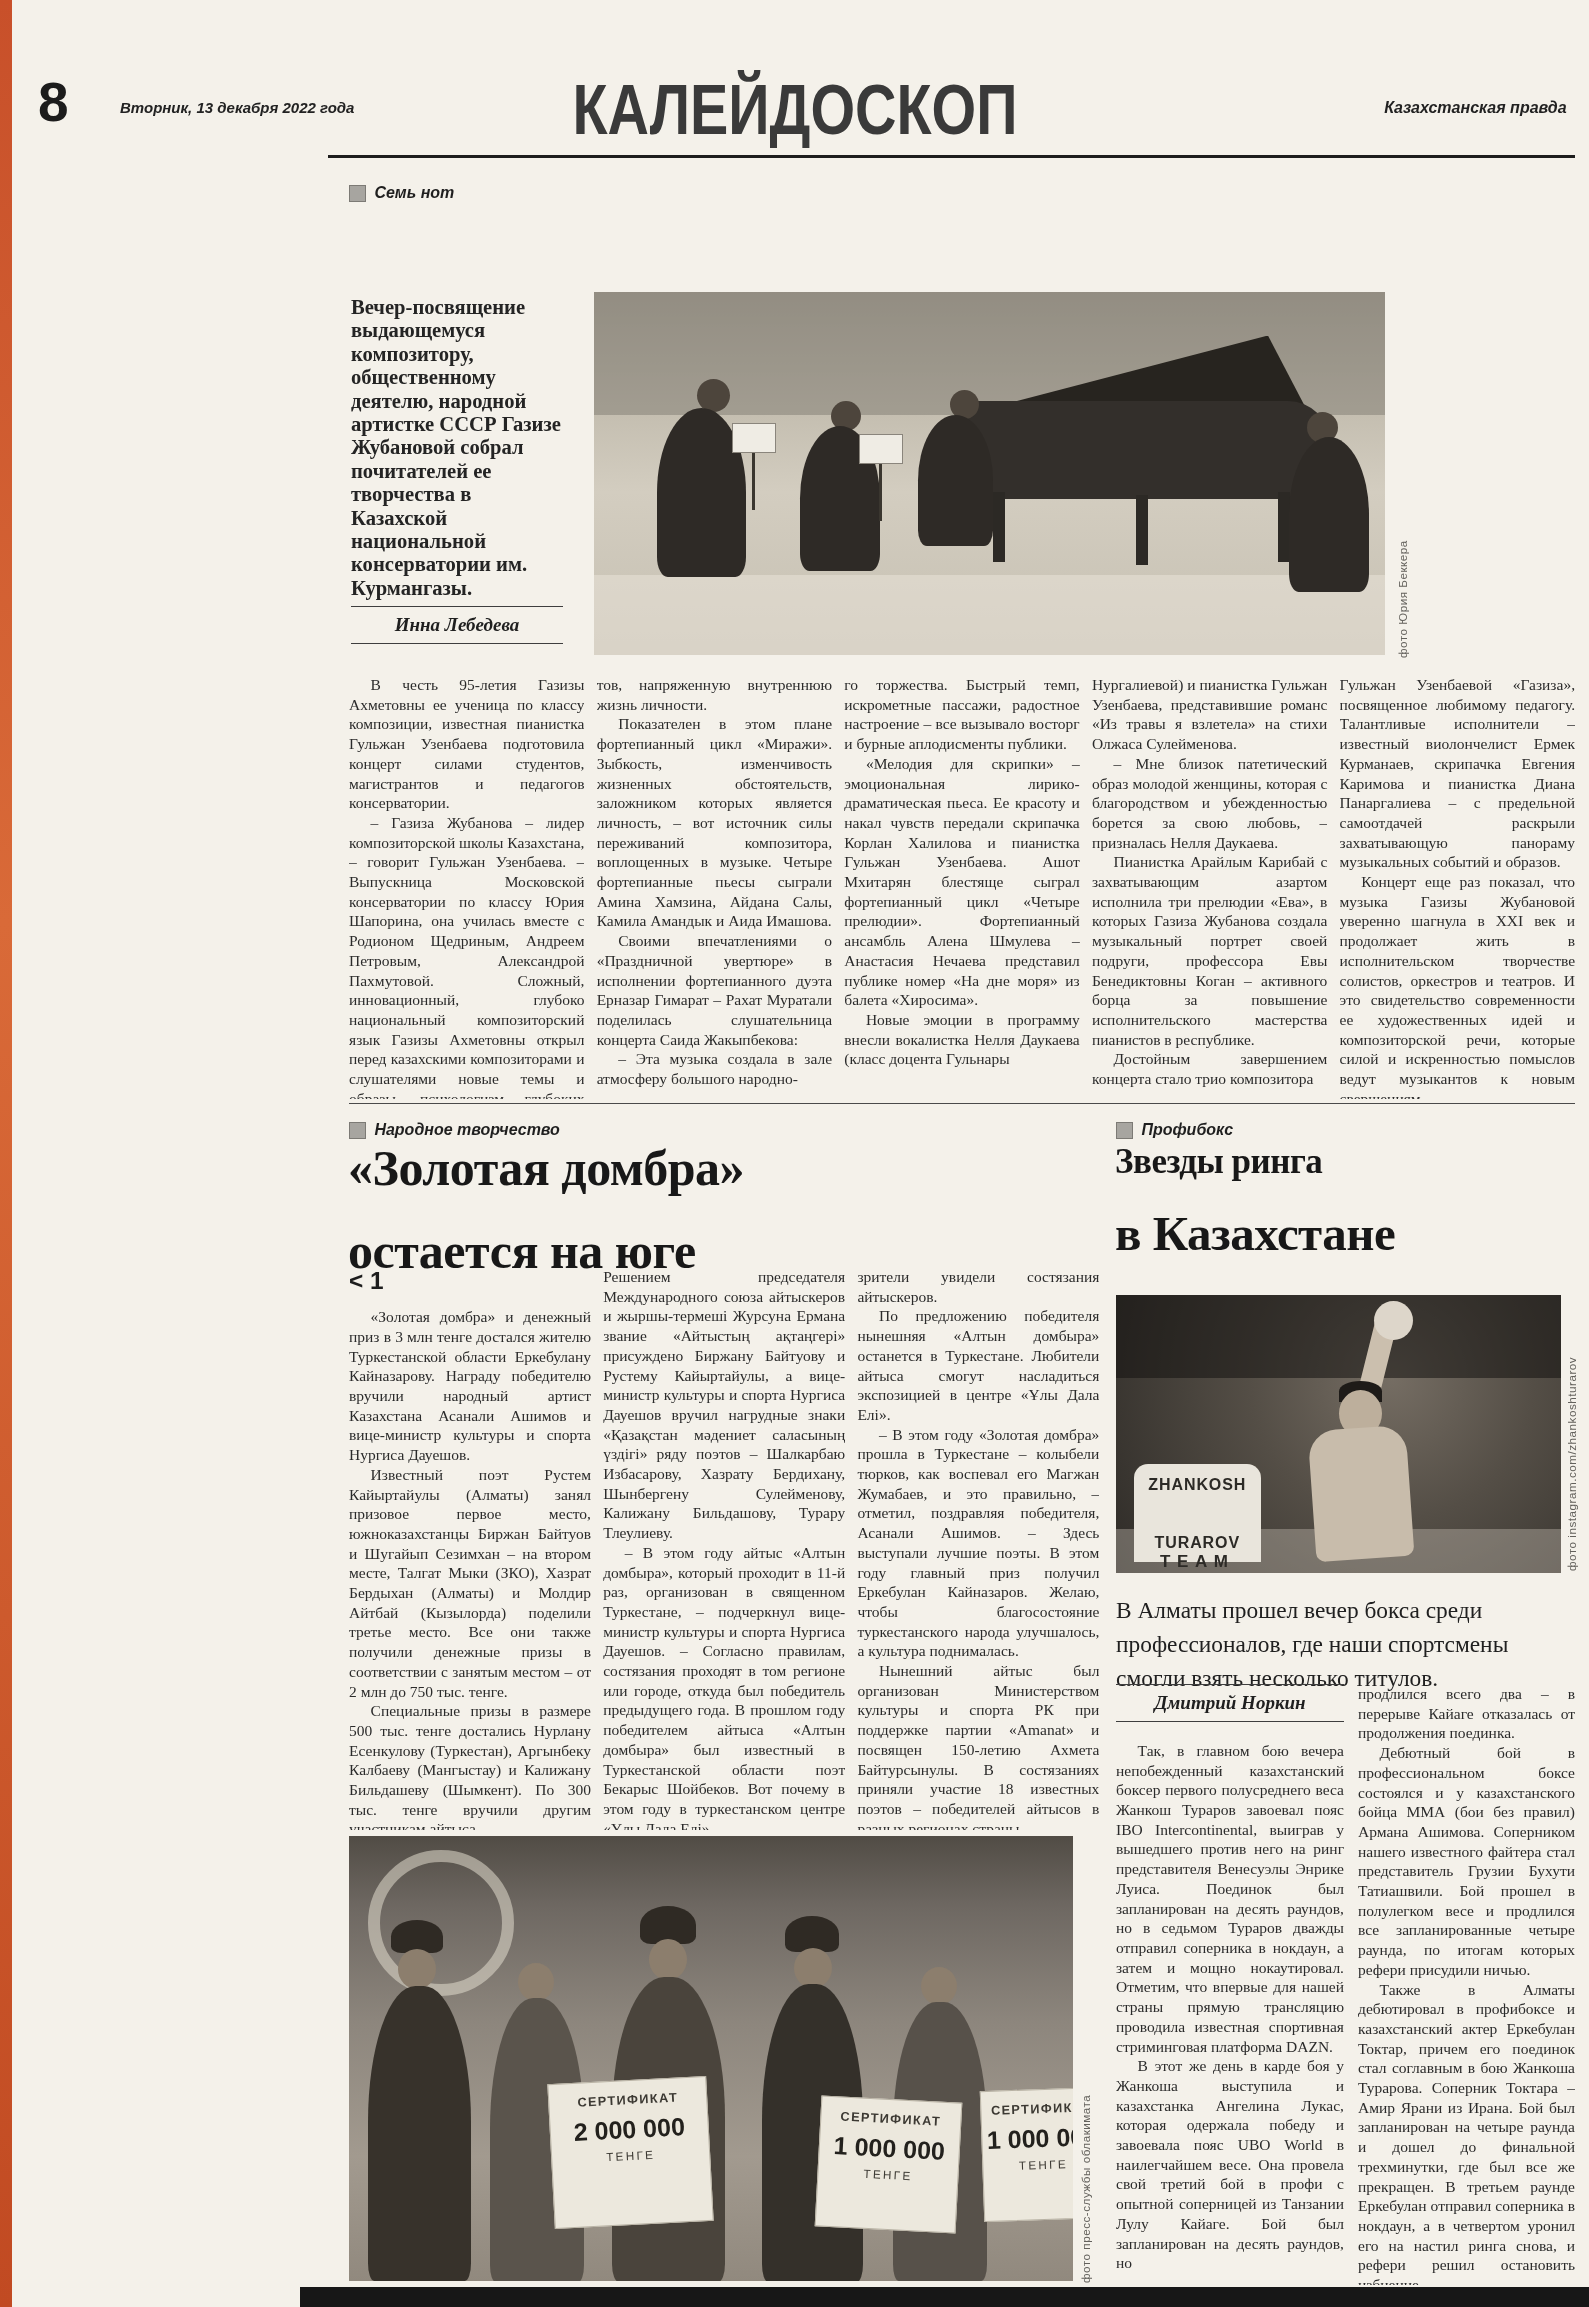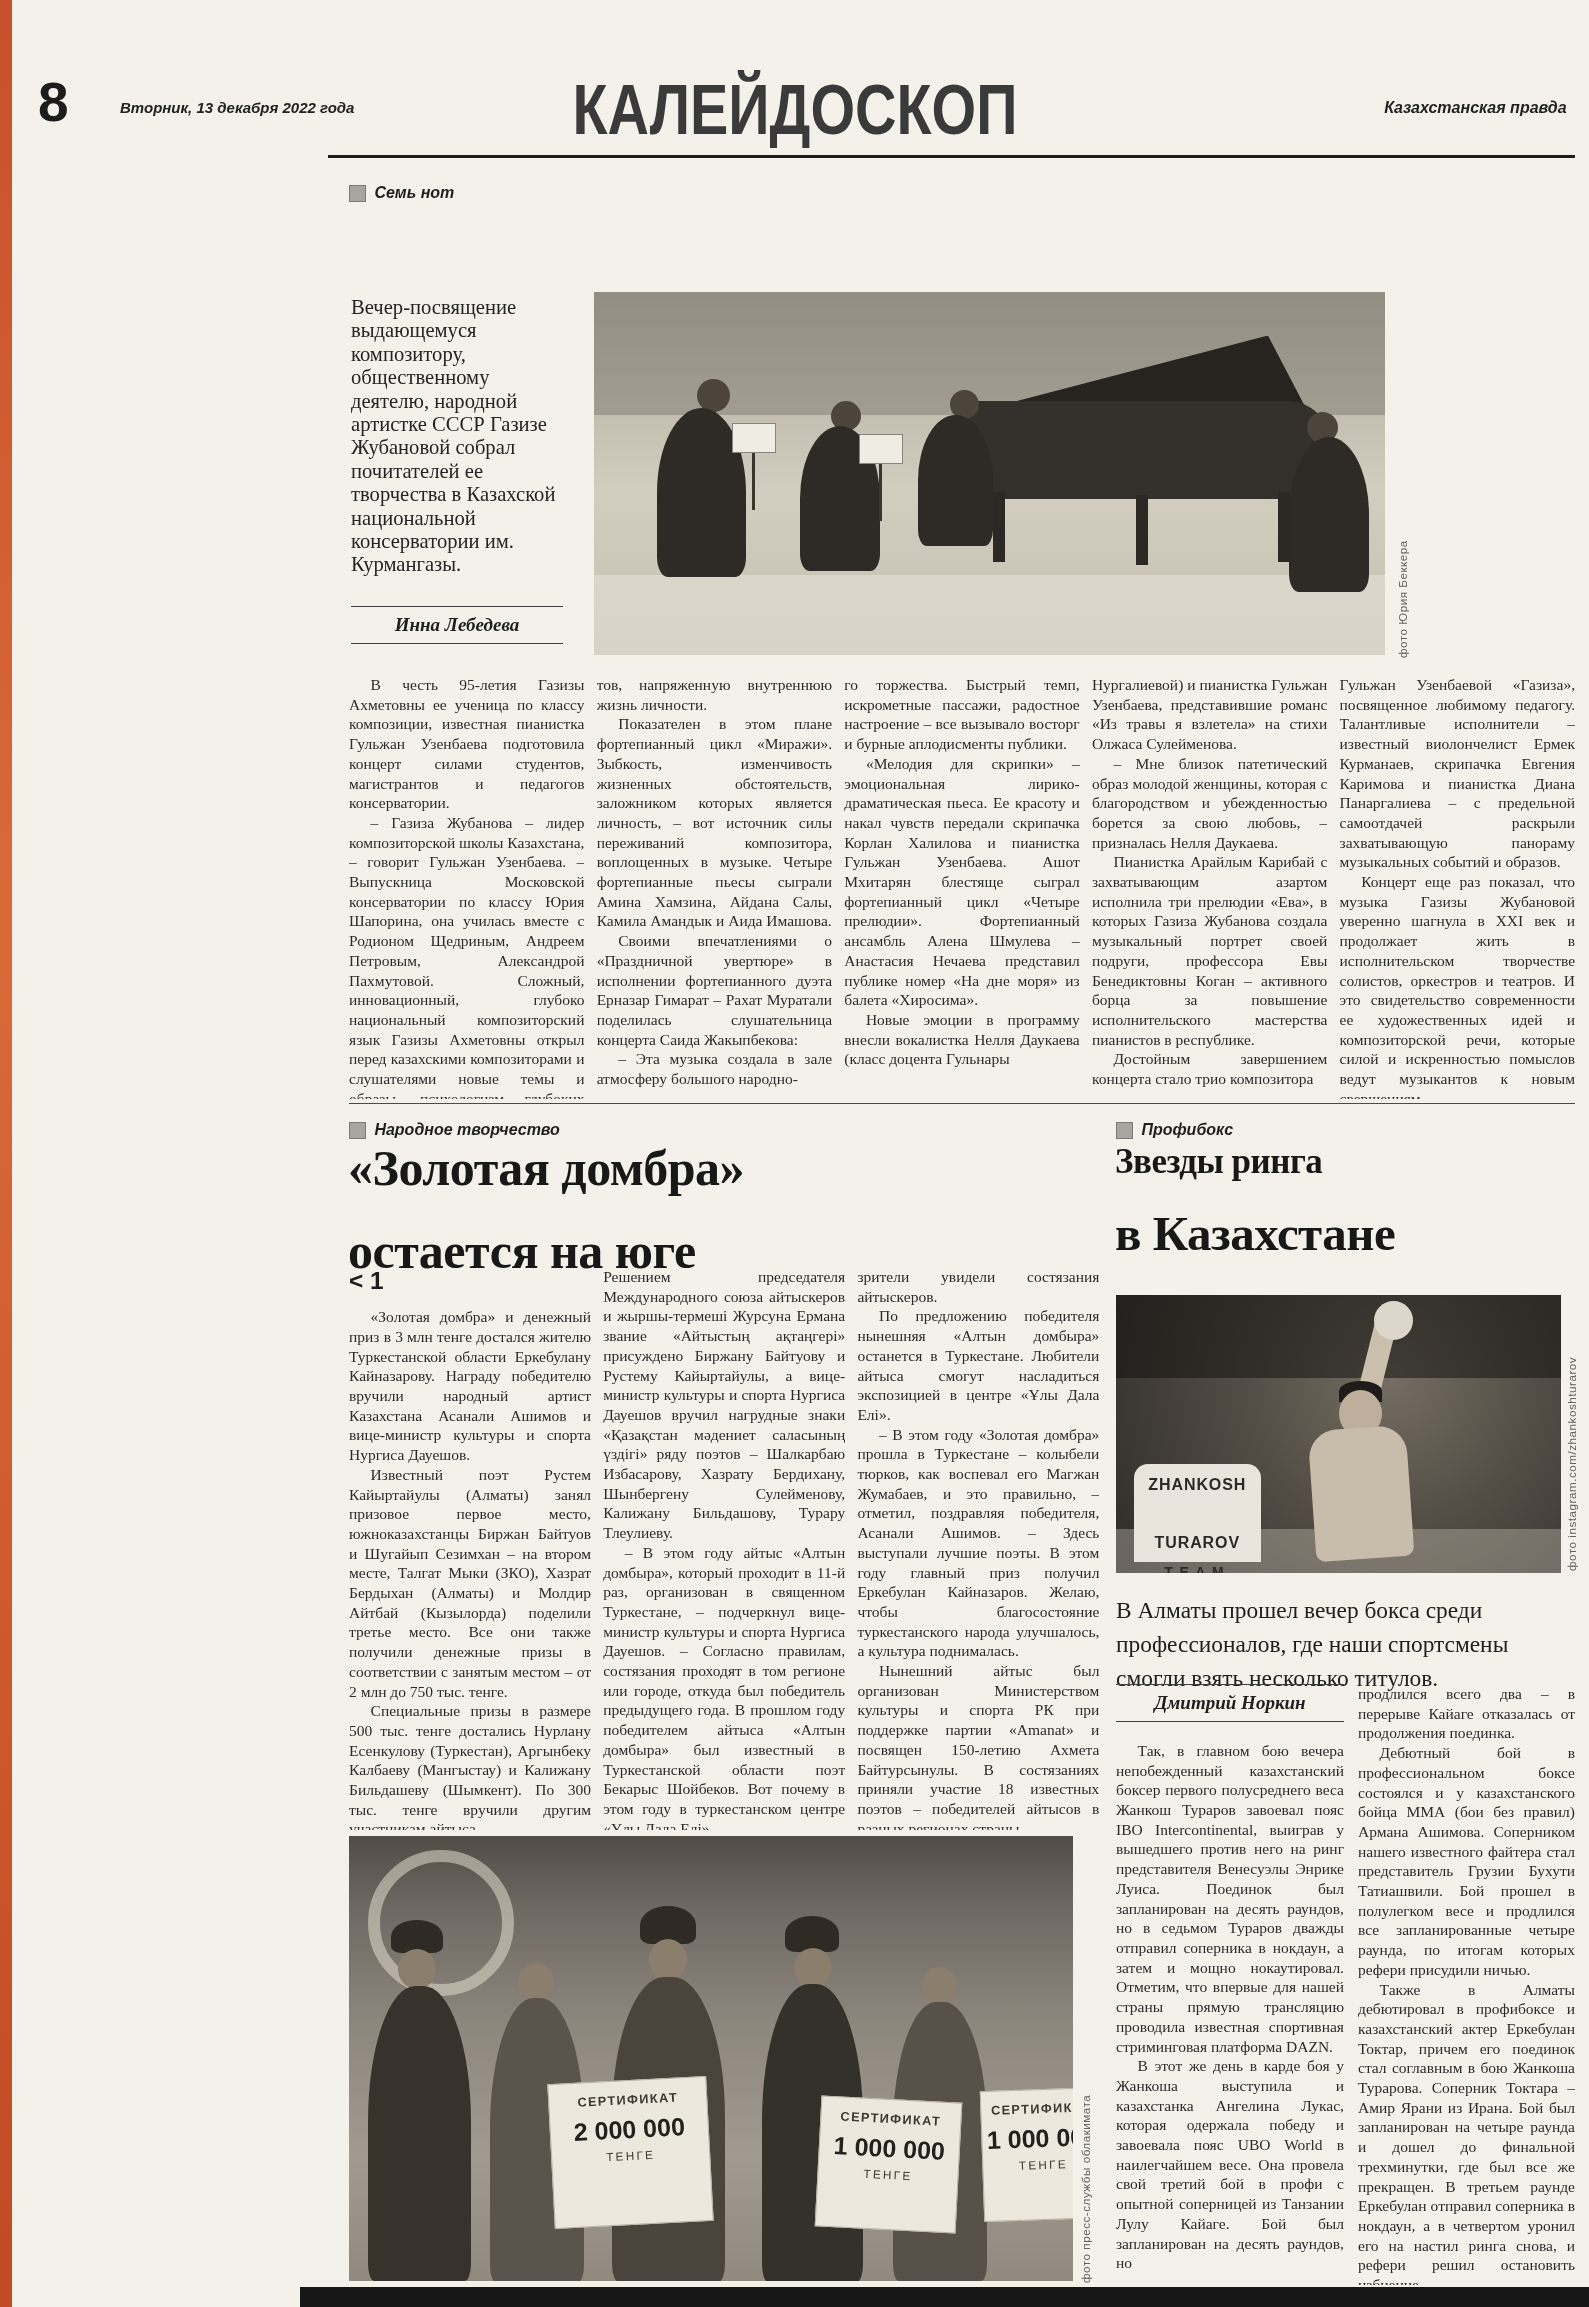--- a/index.html
+++ b/index.html
@@ -36,21 +36,21 @@
   .bodycol{overflow:hidden;}
   .rule{height:1.4px;background:#3e3e3e;}
   .byline{font-style:italic;font-weight:700;font-size:19px;text-align:center;padding:6.6px 0;color:#1f1f1f;}
   .vcap{position:absolute;writing-mode:vertical-rl;transform:rotate(180deg);
     font-family:"Liberation Sans","DejaVu Sans",sans-serif;font-size:11.7px;color:#63615c;letter-spacing:0.5px;}
   .divider{position:absolute;left:349px;top:1103px;width:1226px;height:1.4px;background:#4a4a4a;}
 
   
   .music-headline{left:348px;top:210px;font-size:62px;}
   .music-lead{position:absolute;left:351px;top:296px;width:212px;
-    font-size:20.6px;line-height:23.4px;font-weight:400;color:#242424;}
+    font-size:20.6px;line-height:23.4px;font-weight:700;color:#242424;}
   .music-byline{position:absolute;left:351px;top:606px;width:212px;}
   .music-cols{left:349px;top:675px;width:1226px;height:424px;gap:12.2px;}
   .music-cols .bodycol{width:236px;height:424px;}
 
   .photo{position:absolute;overflow:hidden;}
   .photo-concert{left:594px;top:292px;width:791px;height:363px;
     background:linear-gradient(180deg,#a9a396 0%,#c2bcae 30%,#d3cdc0 55%,#c6c0b2 100%);}
   .pc-wall{position:absolute;left:0;top:0;width:100%;height:34%;background:rgba(120,115,106,.45);}
   .pc-floor{position:absolute;left:0;bottom:0;width:100%;height:22%;background:rgba(235,230,220,.5);}
   .pc-piano{position:absolute;right:7%;top:30%;width:47%;height:27%;background:#332f2b;
@@ -91,21 +91,21 @@
   .pb-canvas{position:absolute;left:0;bottom:0;width:100%;height:16%;background:rgba(214,207,196,.35);}
   .pb-arm{position:absolute;left:56%;top:6%;width:21.6px;height:103px;background:#cbbfae;transform:rotate(14deg);border-radius:10.3px;}
   .pb-glove{position:absolute;left:58%;top:2%;width:39px;height:39px;background:#ddd6ca;border-radius:50%;}
   .pb-head{position:absolute;left:50%;top:34%;width:43px;height:47px;background:#bdaf9c;border-radius:50%;}
   .pb-hair{position:absolute;left:50%;top:31%;width:43px;height:20.6px;background:#1e1b18;border-radius:50% 50% 0 0;}
   .pb-torso{position:absolute;left:44%;top:48%;width:98px;height:131px;background:#c8bcab;border-radius:28px 28px 9.4px 9.4px;transform:rotate(-4deg);}
   .pb-shirt{position:absolute;left:4%;bottom:4%;width:127px;height:98px;background:#e9e5dc;border-radius:14px 14px 0 0;
     text-align:center;font-family:"Liberation Sans","DejaVu Sans",sans-serif;font-weight:700;color:#2c2a26;padding-top:12.2px;box-sizing:border-box;}
   .pb-shirt .l1{font-size:16px;letter-spacing:0.9px;}
   .pb-shirt .l2{font-size:16px;letter-spacing:0.9px;margin-top:40px;}
-  .pb-shirt .l3{font-size:14px;letter-spacing:6.6px;margin-top:12px;}
+  .pb-shirt .l3{font-size:17px;letter-spacing:6.6px;margin-top:0;}
   .boxing-lead{position:absolute;left:1116px;top:1593px;width:454px;
     font-size:23.4px;line-height:34px;font-weight:400;color:#202020;}
   .boxing-cols{left:1116px;top:1684px;width:460px;height:601px;gap:14px;}
   .boxing-left{width:228px;height:601px;}
   .boxing-right{width:217px;height:601px;}
   .boxing-byline{margin-bottom:19px;}
 </style>
 </head>
 <body>
 

